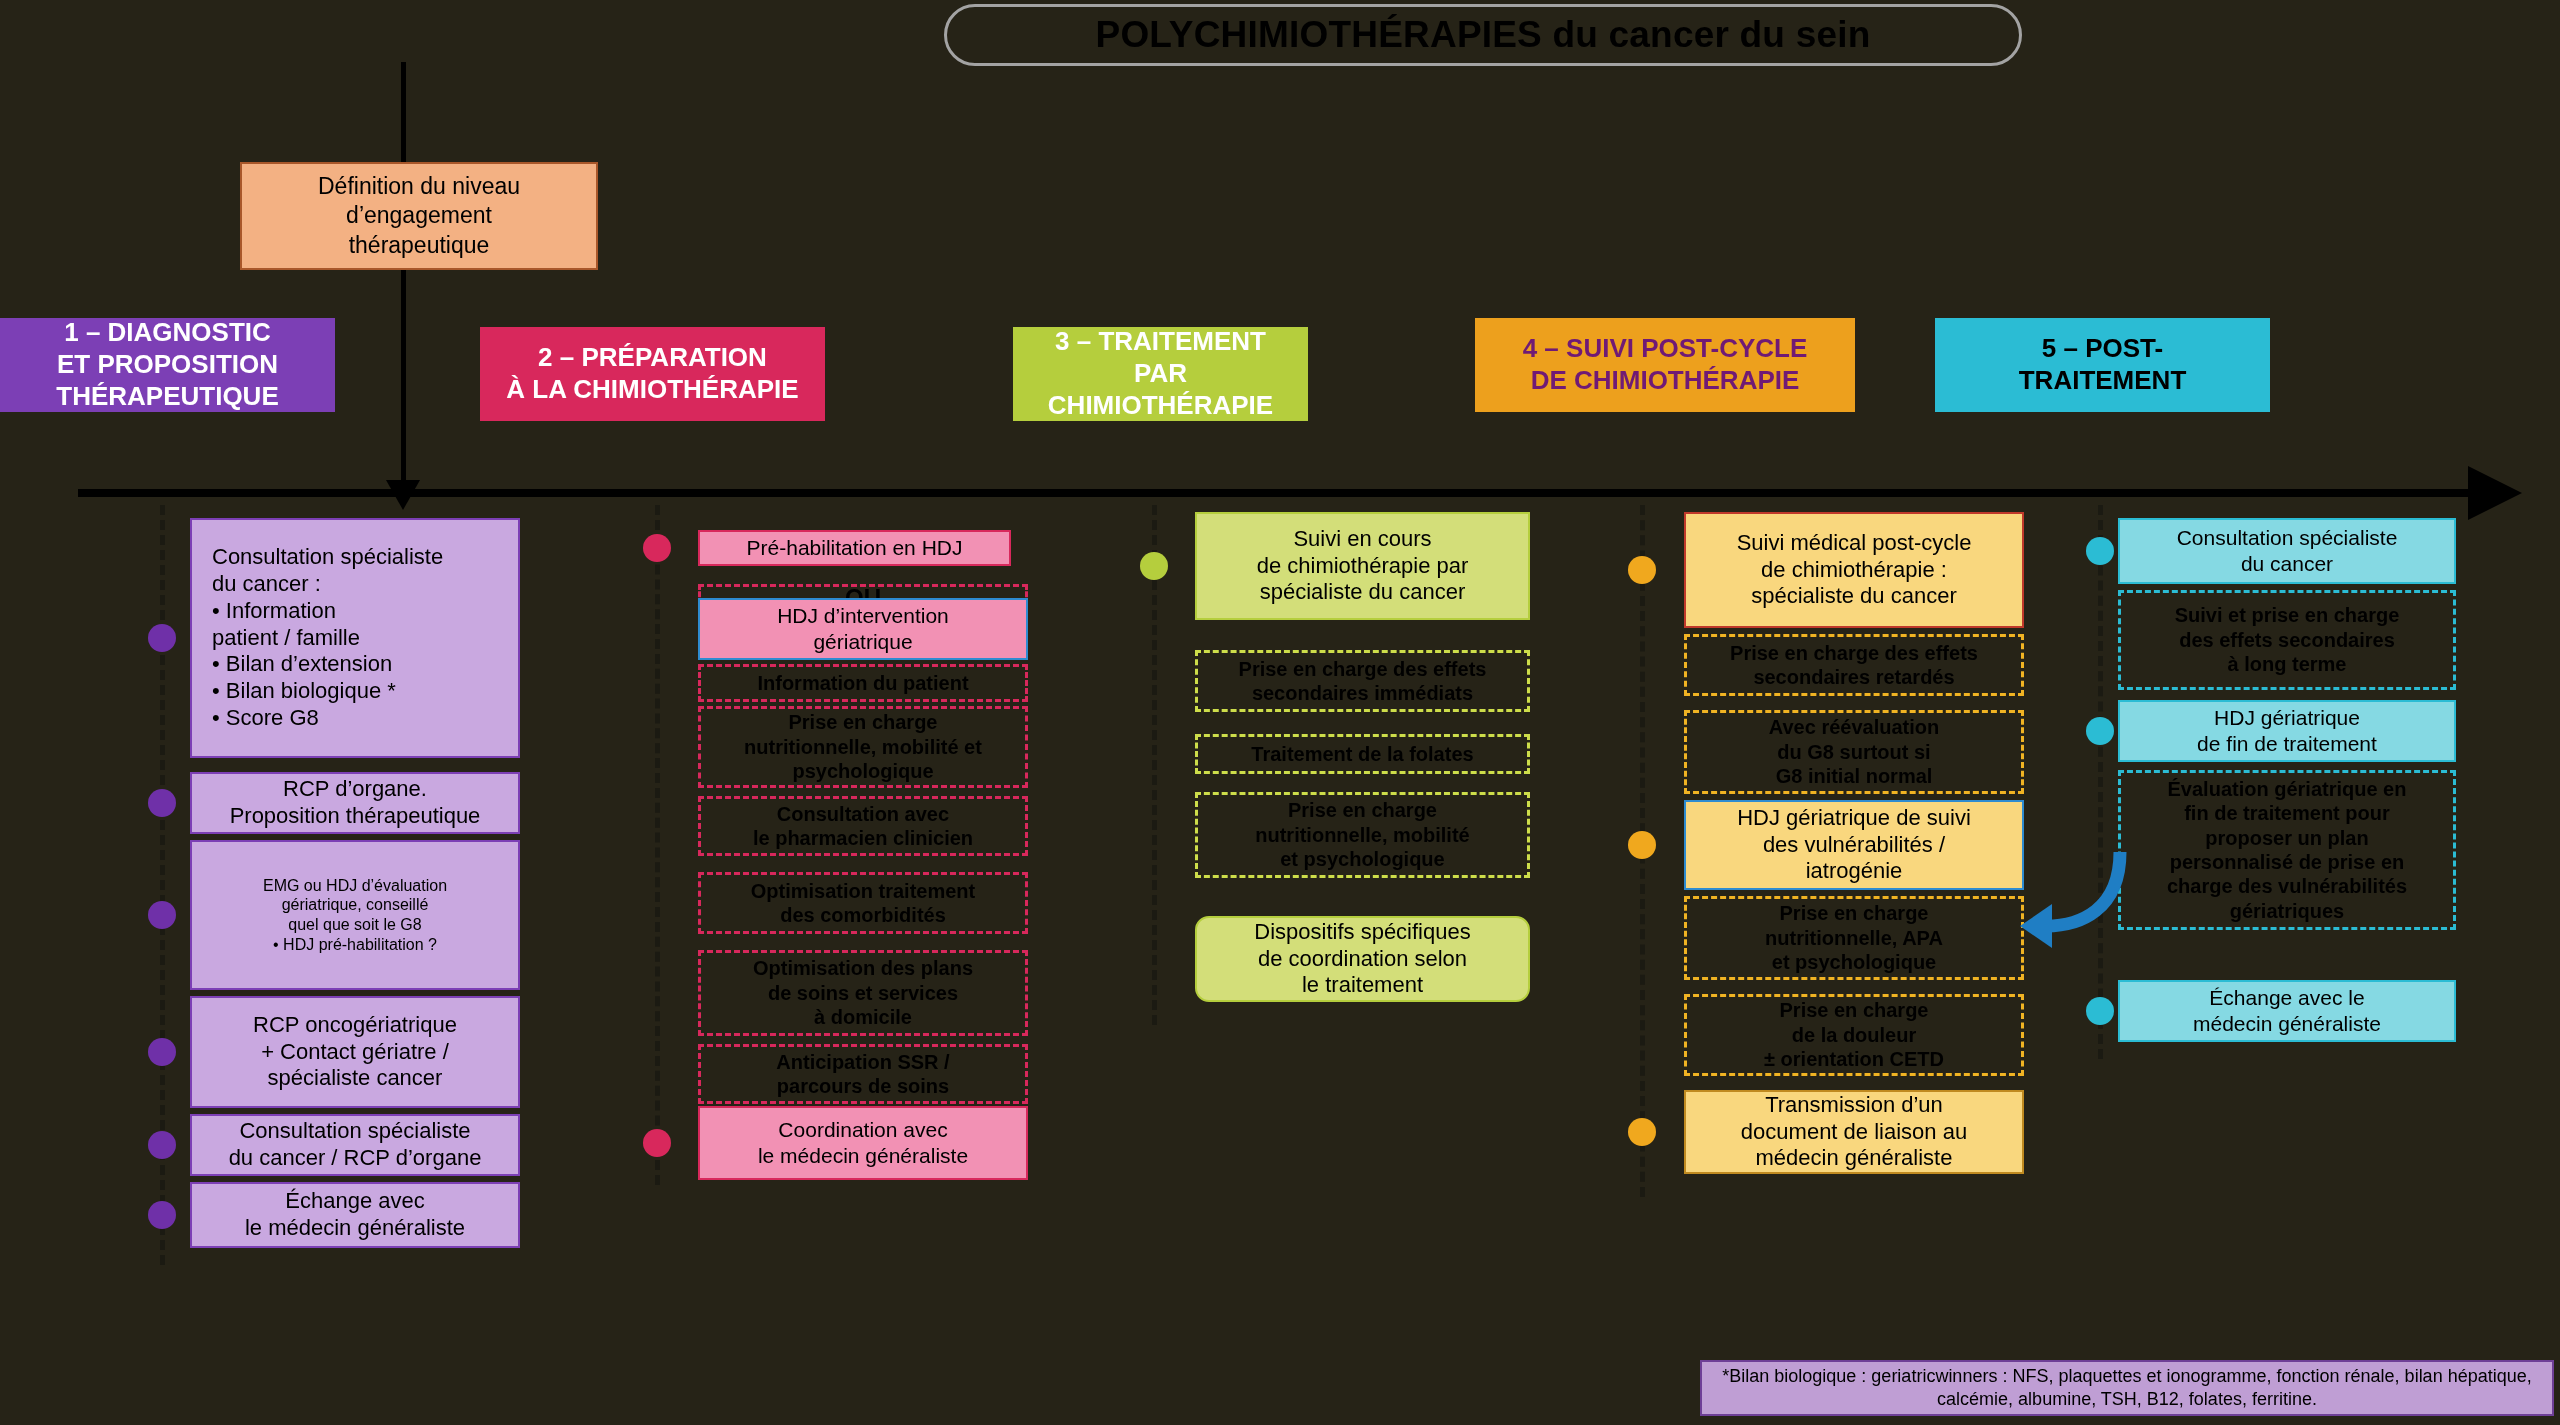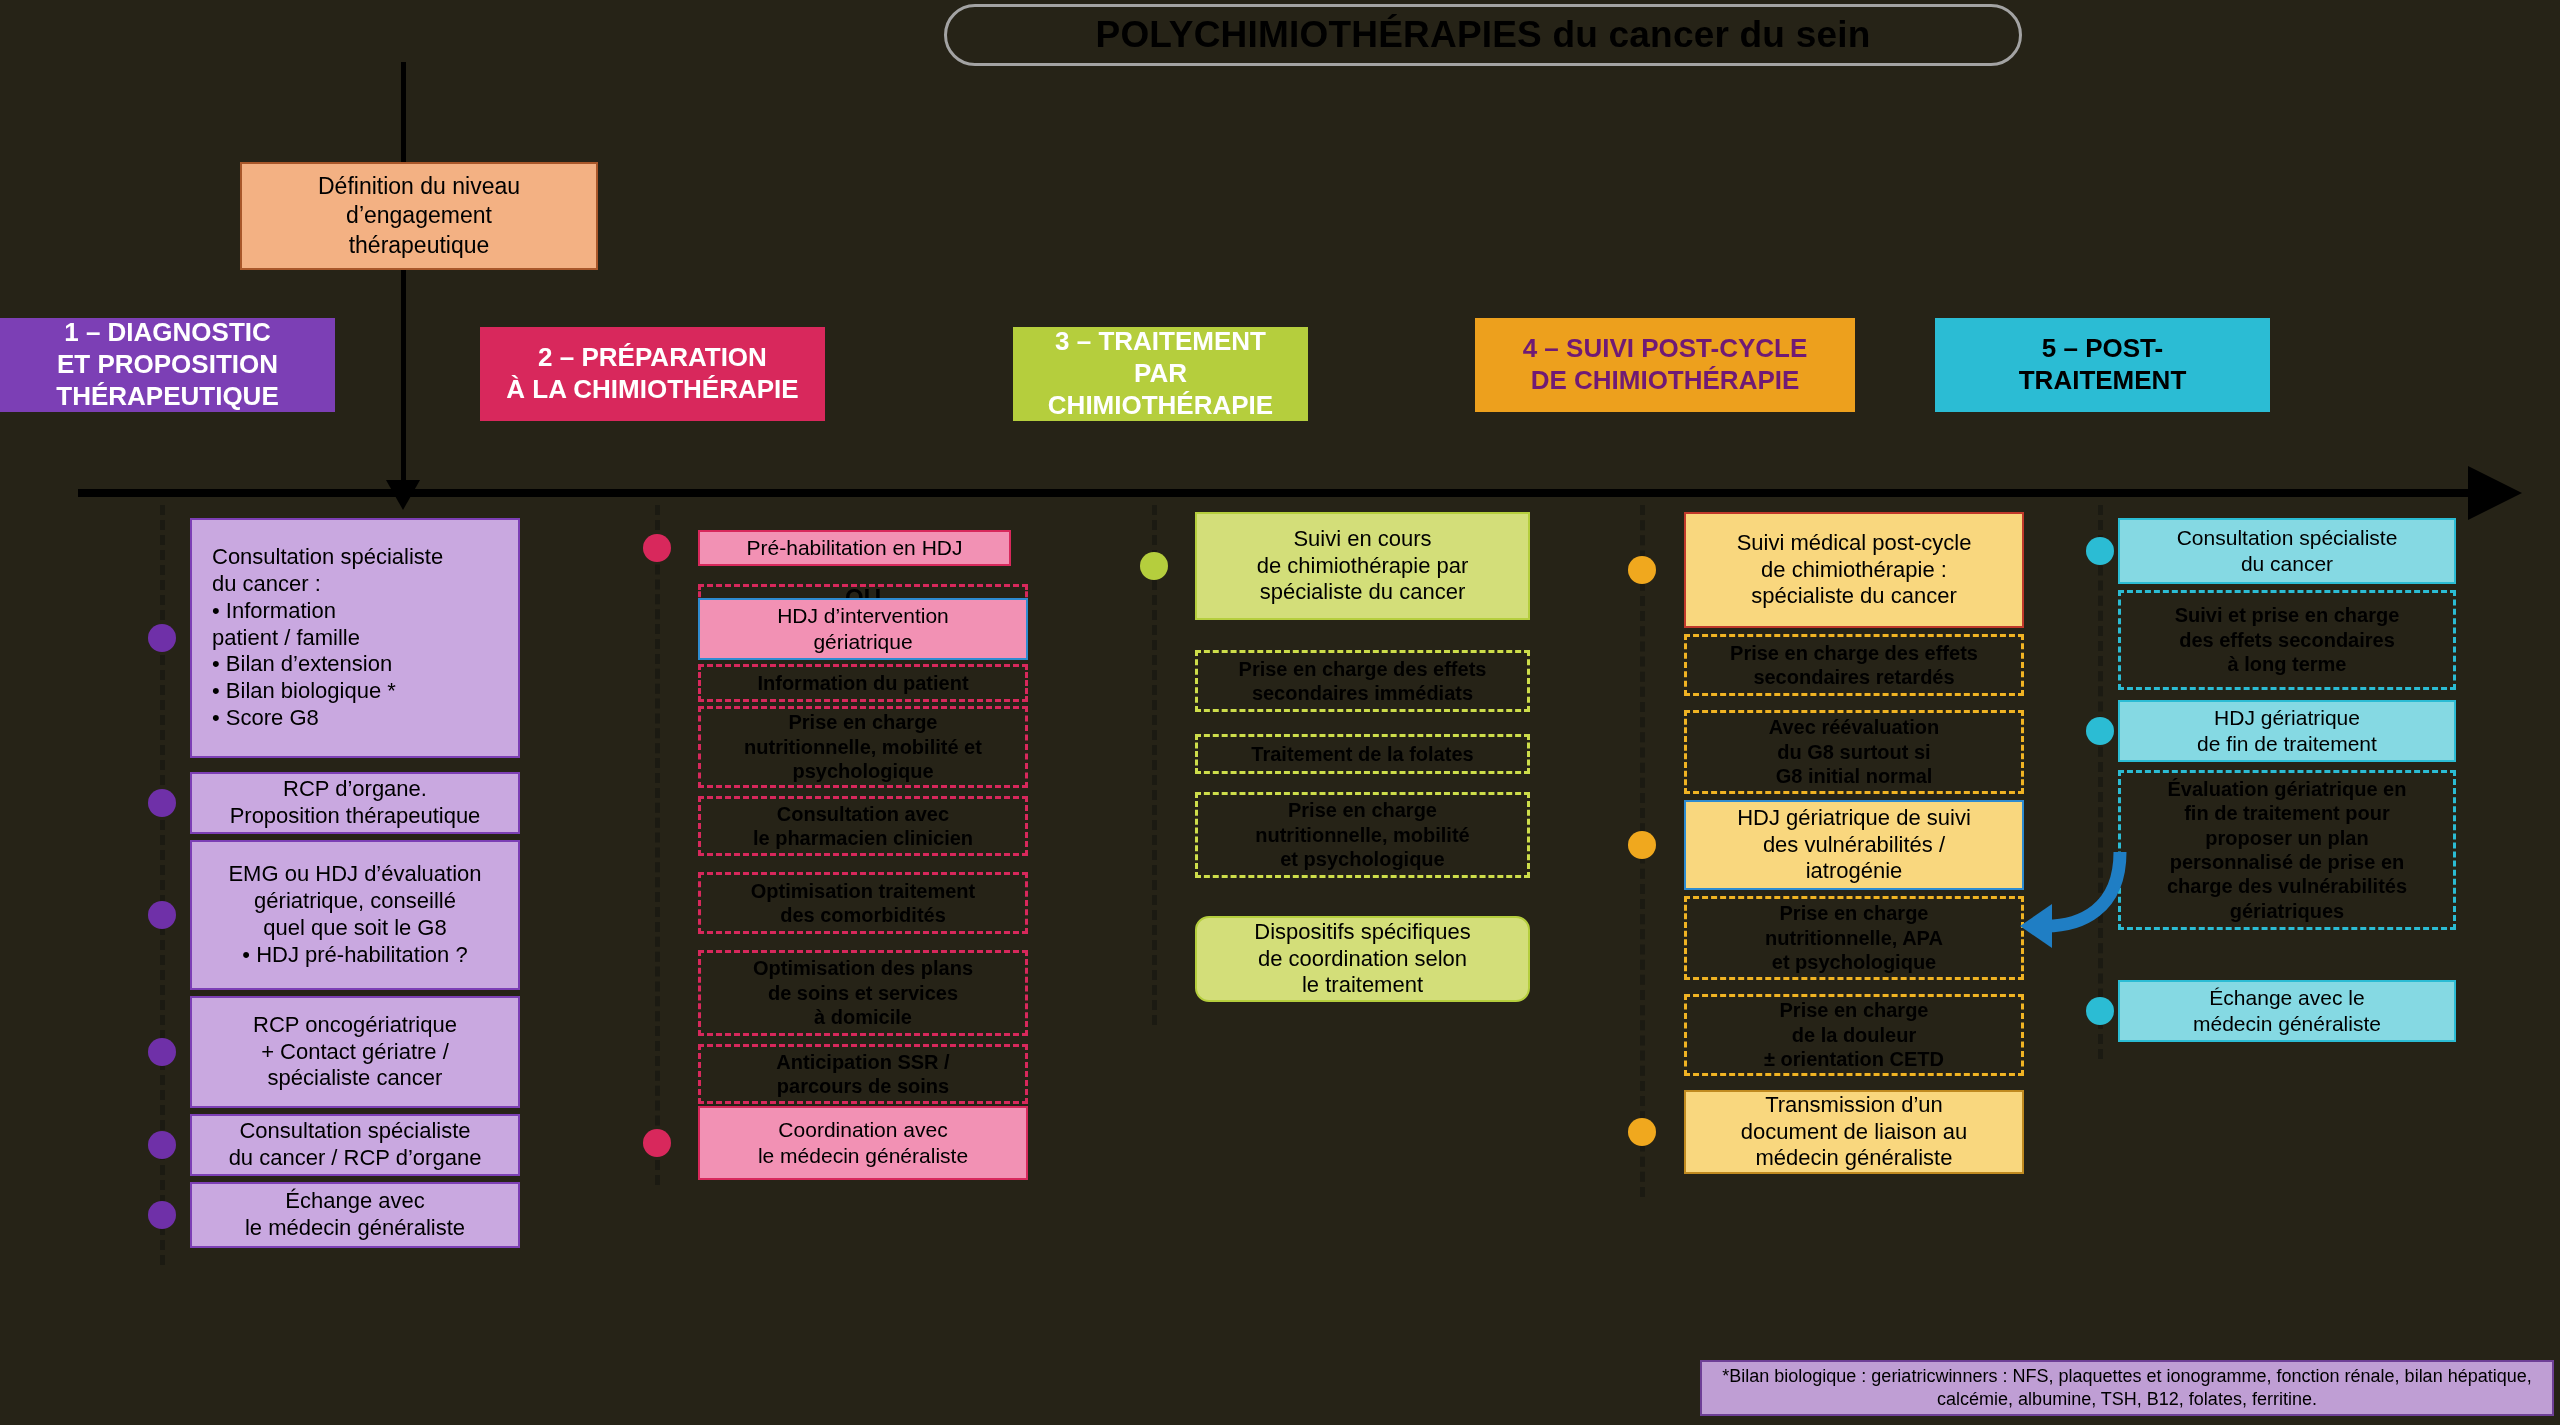--- a/index.html
+++ b/index.html
@@ -111,21 +111,21 @@
 <div id="columns-layer">
     <div class="abs col-guide" style="left: 160px; top: 505px; height: 760px;"></div>
     <div class="abs card solid" style="left: 190px; top: 518px; width: 330px; height: 240px; font-size: 22px; border-color: rgb(124, 63, 181); background: rgb(201, 168, 224); justify-content: flex-start; text-align: left; padding-left: 20px;">
       <span>Consultation spécialiste<br>du cancer :<br>• Information<br>patient / famille<br>• Bilan d’extension<br>• Bilan biologique *<br>• Score G8</span>
     </div>
     <div class="abs dot" style="left: 148px; top: 624px; background: rgb(111, 48, 168);"></div>
     <div class="abs card solid" style="left: 190px; top: 772px; width: 330px; height: 62px; font-size: 22px; border-color: rgb(124, 63, 181); background: rgb(201, 168, 224);">
       <span>RCP d’organe.<br>Proposition thérapeutique</span>
     </div>
     <div class="abs dot" style="left: 148px; top: 789px; background: rgb(111, 48, 168);"></div>
-    <div class="abs card solid" style="left: 190px; top: 840px; width: 330px; height: 150px; font-size: 22px; border-color: rgb(124, 63, 181); background: rgb(201, 168, 224);">
+    <div class="abs card solid" style="left: 190px; top: 840px; width: 330px; height: 150px; font-size: 16px; border-color: rgb(124, 63, 181); background: rgb(201, 168, 224);">
       <span>EMG ou HDJ d’évaluation<br>gériatrique, conseillé<br>quel que soit le G8<br>• HDJ pré-habilitation ?</span>
     </div>
     <div class="abs dot" style="left: 148px; top: 901px; background: rgb(111, 48, 168);"></div>
     <div class="abs card solid" style="left: 190px; top: 996px; width: 330px; height: 112px; font-size: 22px; border-color: rgb(124, 63, 181); background: rgb(201, 168, 224);">
       <span>RCP oncogériatrique<br>+ Contact gériatre /<br>spécialiste cancer</span>
     </div>
     <div class="abs dot" style="left: 148px; top: 1038px; background: rgb(111, 48, 168);"></div>
     <div class="abs card solid" style="left: 190px; top: 1114px; width: 330px; height: 62px; font-size: 22px; border-color: rgb(124, 63, 181); background: rgb(201, 168, 224);">
       <span>Consultation spécialiste<br>du cancer / RCP d’organe</span>
     </div>

